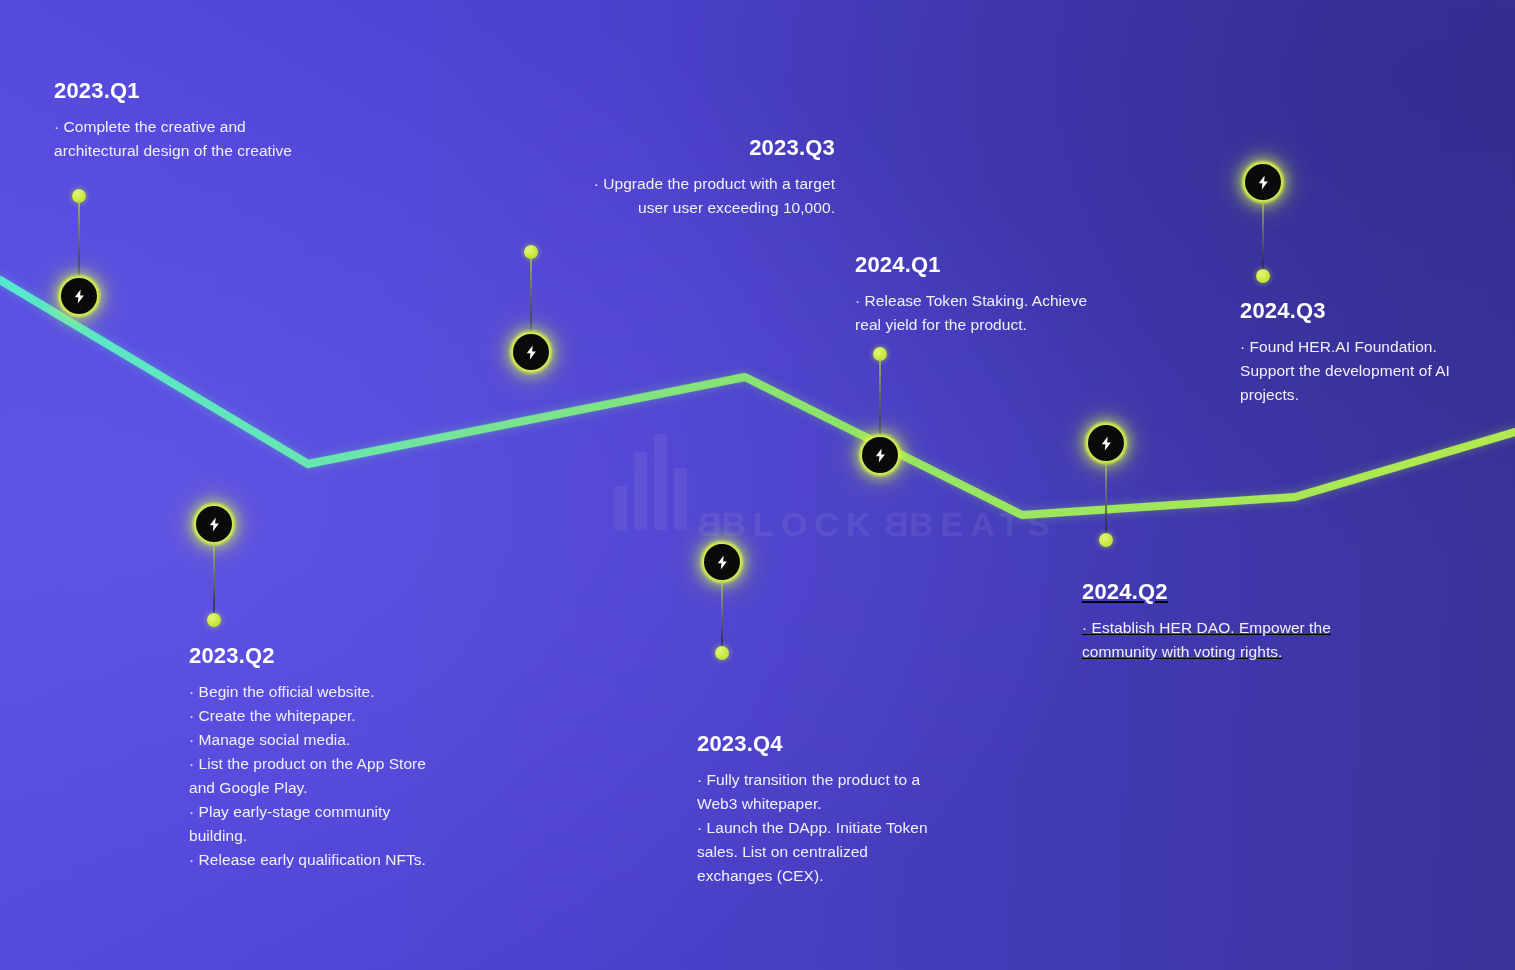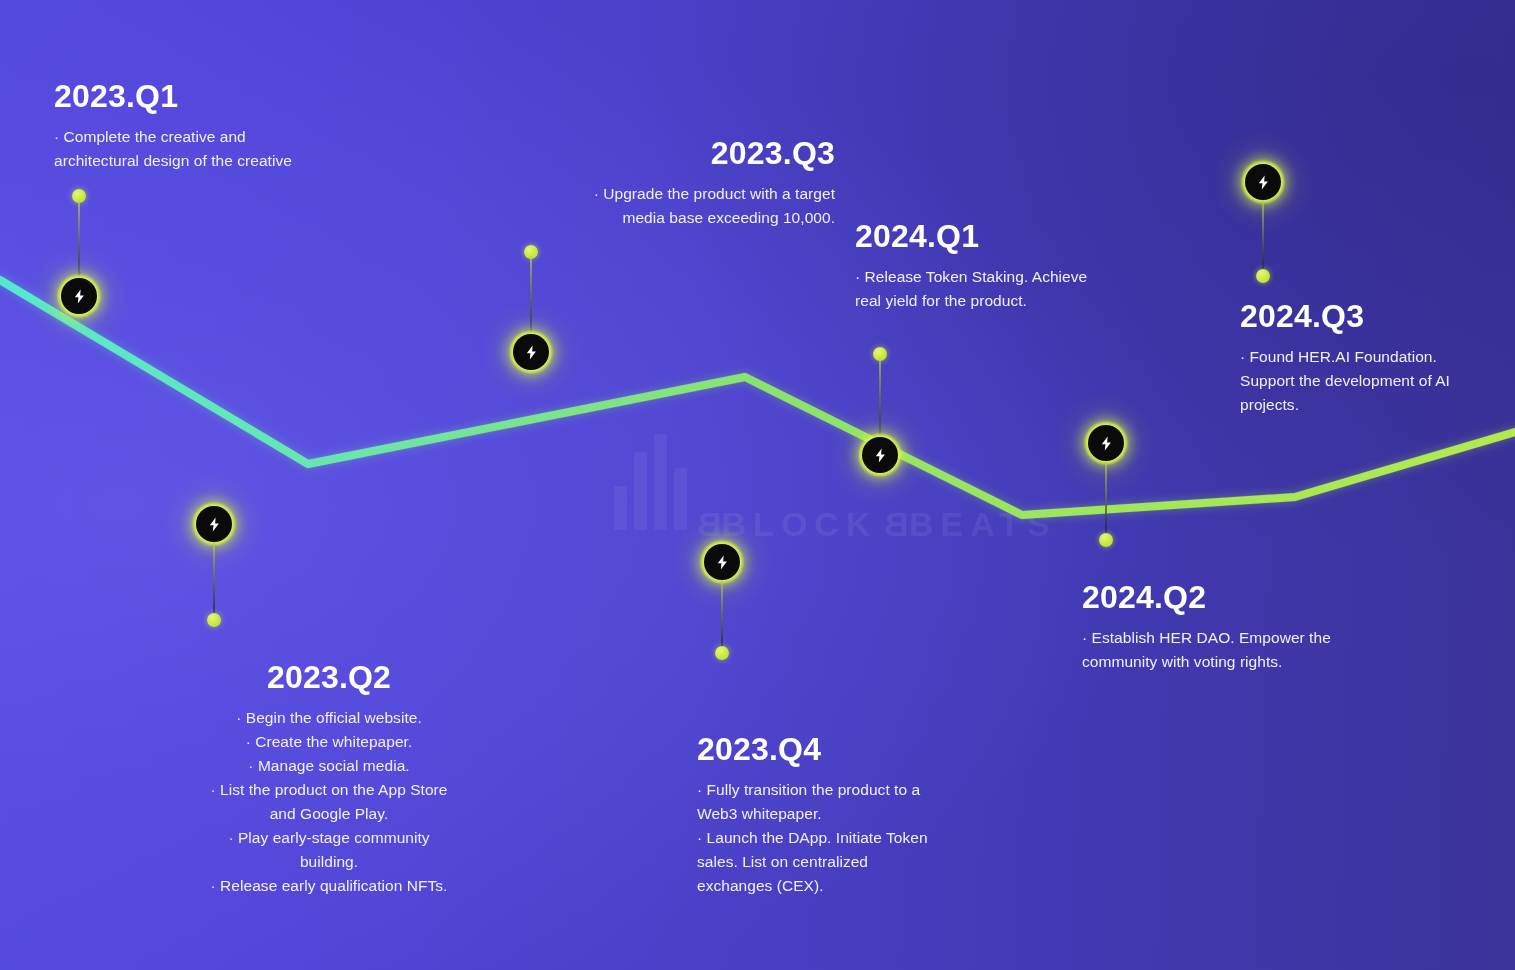--- a/index.html
+++ b/index.html
@@ -51,21 +51,21 @@
     position:absolute;width:14px;height:14px;border-radius:50%;
     background:radial-gradient(circle at 36% 32%,#e4f77a 0%,#cbe93f 52%,#b4d92c 100%);
     box-shadow:0 0 5px 1px rgba(200,230,60,.42);
   }
   .stem{position:absolute;width:2px;}
   .stem.down{background:linear-gradient(to bottom,rgba(190,215,70,.70),rgba(30,26,80,.82));}
 
   
   .block{position:absolute;}
   .q-title{
-    font-size:32px;font-weight:700;color:#ffffff;
+    font-size:22px;font-weight:700;color:#ffffff;
     letter-spacing:.2px;margin:0 0 13px 0;line-height:1;
     white-space:nowrap;
   }
   .q-list{margin:0;padding:0;list-style:none;}
   .q-list li{
     font-size:15.5px;line-height:24px;color:#f2f0fb;
     font-weight:400;letter-spacing:.05px;
   }
 </style>
 </head>
@@ -122,39 +122,39 @@
 
   <div class="marker">
     <div class="bolt" style="left:196px;top:506px;">
       <svg viewBox="0 0 24 24" aria-hidden="true">
           <path d="M13.6 2 5.4 13.1h5.1L9.6 22l8.6-11.4h-5.3z" fill="#ffffff"></path>
         </svg>
     </div>
     <div class="stem down" style="left:213px;top:542px;height:75px;"></div>
     <div class="dot" style="left:207px;top:613px;"></div>
   </div>
-  <div class="block" style="left:189px;top:661px;width:280px;text-align:center;">
+  <div class="block" style="left:189px;top:645px;width:280px;">
     <div class="q-title">2023.Q2</div>
     <ul class="q-list">
       <li>· Begin the official website.</li>
       <li>· Create the whitepaper.</li>
       <li>· Manage social media.</li>
       <li>· List the product on the App Store</li>
       <li>and Google Play.</li>
       <li>· Play early-stage community</li>
       <li>building.</li>
       <li>· Release early qualification NFTs.</li>
     </ul>
   </div>
 
   <div class="block" style="left:505px;top:137px;width:330px;text-align:right;">
     <div class="q-title">2023.Q3</div>
     <ul class="q-list">
       <li>· Upgrade the product with a target</li>
-      <li>media base exceeding 10,000.</li>
+      <li>user user exceeding 10,000.</li>
     </ul>
   </div>
   <div class="marker">
     <div class="dot" style="left:524px;top:245px;"></div>
     <div class="stem down" style="left:530px;top:256px;height:78px;"></div>
     <div class="bolt" style="left:513px;top:334px;">
       <svg viewBox="0 0 24 24" aria-hidden="true">
           <path d="M13.6 2 5.4 13.1h5.1L9.6 22l8.6-11.4h-5.3z" fill="#ffffff"></path>
         </svg>
     </div>
@@ -173,21 +173,21 @@
     <div class="q-title">2023.Q4</div>
     <ul class="q-list">
       <li>· Fully transition the product to a</li>
       <li>Web3 whitepaper.</li>
       <li>· Launch the DApp. Initiate Token</li>
       <li>sales. List on centralized</li>
       <li>exchanges (CEX).</li>
     </ul>
   </div>
 
-  <div class="block" style="left:855px;top:220px;width:330px;">
+  <div class="block" style="left:855px;top:254px;width:330px;">
     <div class="q-title">2024.Q1</div>
     <ul class="q-list">
       <li>· Release Token Staking. Achieve</li>
       <li>real yield for the product.</li>
     </ul>
   </div>
   <div class="marker">
     <div class="dot" style="left:873px;top:347px;"></div>
     <div class="stem down" style="left:879px;top:358px;height:80px;"></div>
     <div class="bolt" style="left:862px;top:437px;">
@@ -199,21 +199,21 @@
 
   <div class="marker">
     <div class="bolt" style="left:1088px;top:425px;">
       <svg viewBox="0 0 24 24" aria-hidden="true">
           <path d="M13.6 2 5.4 13.1h5.1L9.6 22l8.6-11.4h-5.3z" fill="#ffffff"></path>
         </svg>
     </div>
     <div class="stem down" style="left:1105px;top:461px;height:73px;"></div>
     <div class="dot" style="left:1099px;top:533px;"></div>
   </div>
-  <div class="block" style="left:1082px;top:581px;width:330px;">
+  <div class="block" style="left:1082px;top:581px;width:330px;text-decoration:underline;">
     <div class="q-title">2024.Q2</div>
     <ul class="q-list">
       <li>· Establish HER DAO. Empower the</li>
       <li>community with voting rights.</li>
     </ul>
   </div>
 
   <div class="marker">
     <div class="bolt" style="left:1245px;top:164px;">
       <svg viewBox="0 0 24 24" aria-hidden="true">

